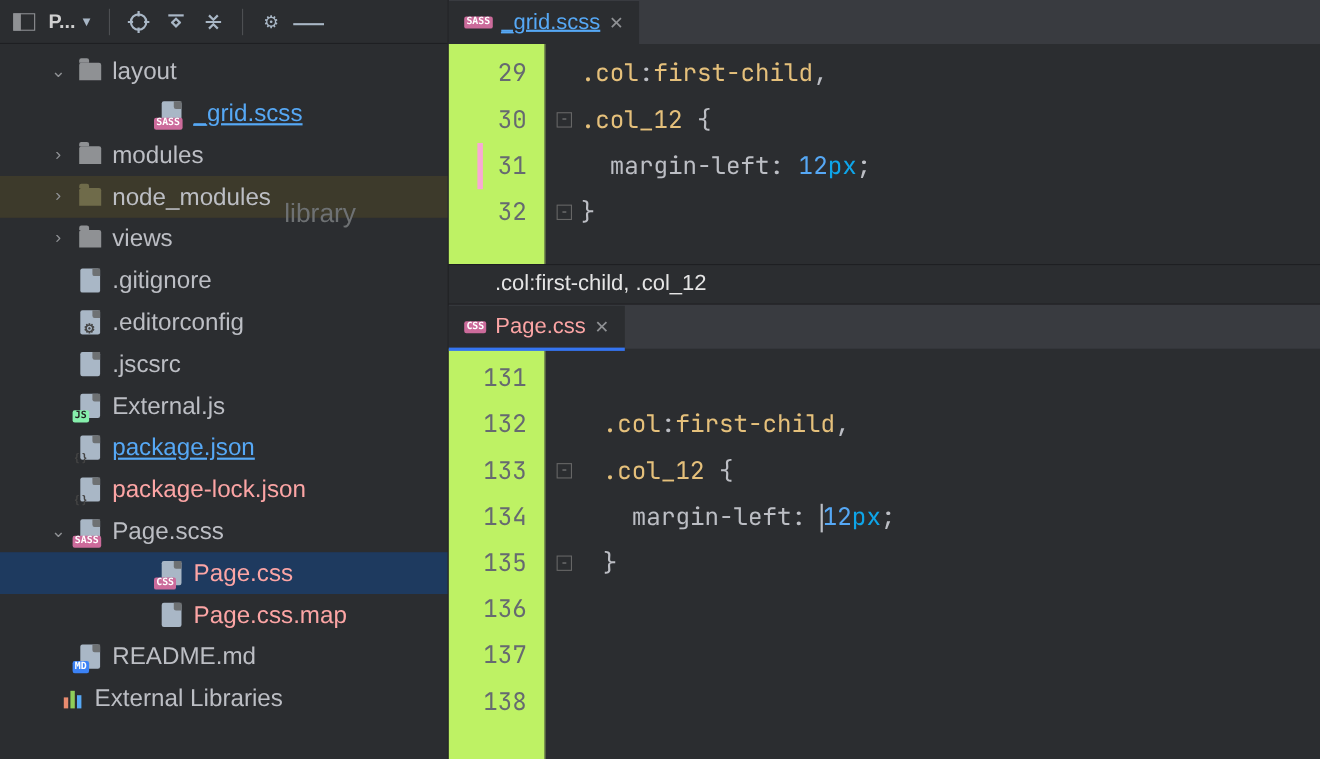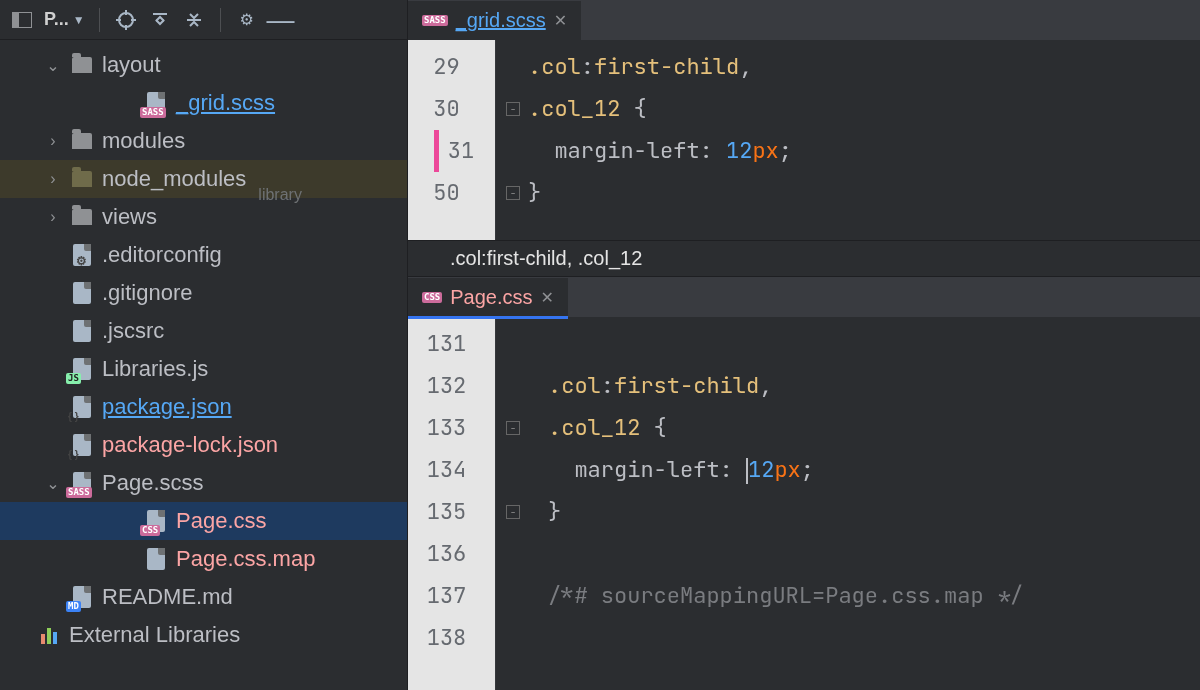--- a/index.html
+++ b/index.html
@@ -33,33 +33,33 @@
   .tb-icon { width: 24px; height: 24px; display: flex; align-items: center; justify-content: center; color: #a9b7c6; }
   .tb-sep { width: 1px; height: 24px; background: #4d4f52; margin: 0 4px; }
   .tb-proj { display:flex; align-items:center; gap:4px; color:#d0d0d0; font-size:18px; font-weight:600; }
   .tb-proj .tri { font-size:12px; color:#a9b7c6; }
 
   .tree { flex: 1; overflow: hidden; padding-top: 6px; }
   .row {
     display: flex; align-items: center;
     height: 38px;
     font-size: 22px;
-    padding-left: 11px;
+    padding-left: 28px;
     gap: 8px;
   }
   .row.depth1 { padding-left: 44px; }
   .row.depth3 { padding-left: 118px; }
   .arrow { width: 18px; color:#8f9194; font-size:16px; display:inline-block; text-align:center; }
   .arrow.empty { visibility:hidden; }
   .ficon { width: 24px; height: 24px; display:inline-flex; align-items:center; justify-content:center; font-size:10px; font-weight:bold; position:relative; }
   .folder-icon { width:20px; height:16px; background:#8f9194; border-radius:2px 2px 0 0; position:relative; }
   .folder-icon::before{content:"";position:absolute;top:-4px;left:0;width:9px;height:4px;background:#8f9194;border-radius:2px 2px 0 0;}
   .folder-icon.lib { background:#6f6b4a; } .folder-icon.lib::before{background:#6f6b4a;}
   .label { white-space: nowrap; }
-  .dim { color:#6e7173; margin-left:4px; font-size:16px;margin-top:32px;}
+  .dim { color:#6e7173; margin-left:4px; font-size:24px;margin-top:32px;}
   .row.hl-yellow { background:#3d3a2b; }
   .row.sel { background:#1e3a5f; }
   .blue-text { color:#56a8f5;text-decoration:underline; }
   .orange-text { color:#fca5a5; }
   .grey-text { color:#bcbec4; }
 
   .badge {
     font-family: monospace; font-size:9px; font-weight:bold;
     padding:1px 2px; border-radius:2px; color:#222;
     display:inline-block; line-height:1;
@@ -86,32 +86,32 @@
     padding: 8px 14px;
     background:#2b2d30;
     font-size:20px;
     position:relative;
   }
   .tab.active-top::after{content:"";position:absolute;left:0;right:0;bottom:-2px;height:3px;}
   .tab.blue-under::after{background:#3574f0;}
   .tab .close{color:#8f9194;font-size:16px;}
 
   .editor { flex:1; display:flex; font-family: "JetBrains Mono","Menlo","Consolas",monospace; font-size:22px; }
-  .gutter { width:88px; text-align:center; color:#666a70; padding:6px 16px 6px 6px; user-select:none; background:#e5e5e5; border-right:1px solid #35373b;}
+  .gutter { width:88px; text-align:right; color:#666a70; padding:6px 16px 6px 6px; user-select:none; background:#bef264; border-right:1px solid #35373b;}
   .gutter div{height:42px; line-height:42px;}
-  .gutter .mod{border-left:5px solid #ec4899; padding-left:4px; margin-left:20px;}
+  .gutter .mod{border-left:5px solid #f9a8d4; padding-left:4px; margin-left:20px;}
   .code { flex:1; padding:6px 0 6px 22px; position:relative;}
   .code .line{height:42px; line-height:42px; white-space:pre;}
   .fold{position:absolute; left:-12px; width:14px; height:14px; border:1px solid #666; background:#2b2d30; font-size:11px; line-height:12px; text-align:center; color:#888; }
 
   .tok-sel { color:#e5c07b; }
   .tok-punc { color:#bcbec4; }
   .tok-prop { color:#bcbec4; }
   .tok-num { color:#56a8f5; }
-  .tok-unit { color:#f97316; }
+  .tok-unit { color:#0ea5e9; }
   .tok-comment { color:#7a7c80; }
   .cursor { border-left:2px solid #bcbec4; display:inline-block; height:26px; vertical-align:middle; }
 
   .breadcrumb {
     height:36px; padding-left:42px; font-size:20px; color:#e5e5e5;
     display:flex; align-items:center; background:#2b2d30; border-top:1px solid #1e1f22;
   }
 
   .split { height:1px; background:#1e1f22; }
 
@@ -200,52 +200,52 @@
           <span class="arrow ">›</span>
           <span class="ficon">
             <span class="folder-icon"></span>
           </span>
           <span class="label grey-text">views</span>
         </div>
         <div class="row depth1 ">
           <span class="arrow empty"></span>
           <span class="ficon">
             <span class="ficon">
+              <span class="file-icon"></span>
+            </span>
+          </span>
+          <span class="label grey-text">.gitignore</span>
+        </div>
+        <div class="row depth1 ">
+          <span class="arrow empty"></span>
+          <span class="ficon">
+            <span class="ficon">
               <span class="file-icon gear"></span>
             </span>
           </span>
           <span class="label grey-text">.editorconfig</span>
         </div>
         <div class="row depth1 ">
           <span class="arrow empty"></span>
           <span class="ficon">
             <span class="ficon">
               <span class="file-icon"></span>
             </span>
           </span>
-          <span class="label grey-text">.gitignore</span>
-        </div>
-        <div class="row depth1 ">
-          <span class="arrow empty"></span>
-          <span class="ficon">
-            <span class="ficon">
-              <span class="file-icon"></span>
-            </span>
-          </span>
           <span class="label grey-text">.jscsrc</span>
         </div>
         <div class="row depth1 ">
           <span class="arrow empty"></span>
           <span class="ficon">
             <span class="ficon">
               <span class="file-icon"></span>
               <span class="badge js corner" style="position:absolute;bottom:-3px;left:-4px;">JS</span>
             </span>
           </span>
-          <span class="label grey-text">Libraries.js</span>
+          <span class="label grey-text">External.js</span>
         </div>
         <div class="row depth1 ">
           <span class="arrow empty"></span>
           <span class="ficon">
             <span class="ficon">
               <span class="file-icon"></span>
               <span style="position:absolute;bottom:-3px;left:-2px;font-size:10px;color:#444;">{ }</span>
             </span>
           </span>
           <span class="label blue-text">package.json</span>
@@ -320,21 +320,21 @@
         <span class="badge sass">SASS</span>
         <span class="blue-text">_grid.scss</span>
         <span class="close">✕</span>
       </div>
     </div>
     <div class="editor" style="flex:0 0 auto; height:200px;">
       <div class="gutter" id="gutter-top">
           <div>29</div>
           <div>30</div>
           <div class="mod">31</div>
-          <div>50</div>
+          <div>32</div>
         </div>
       <div class="code" id="code-top">
           <div class="line" style="padding-left: 10px; position: relative;"><span class="tok-sel">.col</span><span class="tok-punc">:</span><span class="tok-sel">first-child</span><span class="tok-punc">,</span></div>
           <div class="line" style="padding-left: 10px; position: relative;"><span class="fold" style="top:14px;">−</span><span class="tok-sel">.col_12</span> <span class="tok-punc">{</span></div>
           <div class="line" style="padding-left: 10px; position: relative;">  <span class="tok-prop">margin-left</span><span class="tok-punc">:</span> <span class="tok-num">12</span><span class="tok-unit">px</span><span class="tok-punc">;</span></div>
           <div class="line" style="padding-left: 10px; position: relative;"><span class="fold" style="top:14px;">−</span><span class="tok-punc">}</span></div>
         </div>
     </div>
     <div class="breadcrumb">
       <span>.col:first-child, .col_12</span>
@@ -360,19 +360,18 @@
           <div>137</div>
           <div>138</div>
         </div>
       <div class="code" id="code-bot">
           <div class="line" style="padding-left: 30px; position: relative;"></div>
           <div class="line" style="padding-left: 30px; position: relative;"><span class="tok-sel">.col</span><span class="tok-punc">:</span><span class="tok-sel">first-child</span><span class="tok-punc">,</span></div>
           <div class="line" style="padding-left: 30px; position: relative;"><span class="fold" style="top:14px;">−</span><span class="tok-sel">.col_12</span> <span class="tok-punc">{</span></div>
           <div class="line" style="padding-left: 30px; position: relative;">  <span class="tok-prop">margin-left</span><span class="tok-punc">:</span> <span class="cursor"></span><span class="tok-num">12</span><span class="tok-unit">px</span><span class="tok-punc">;</span></div>
           <div class="line" style="padding-left: 30px; position: relative;"><span class="fold" style="top:14px;">−</span><span class="tok-punc">}</span></div>
           <div class="line" style="padding-left: 30px; position: relative;"></div>
-          <div class="line" style="padding-left: 30px; position: relative;"><span class="tok-comment">/*# sourceMappingURL=Page.css.map */</span></div>
           <div class="line" style="padding-left: 30px; position: relative;"></div>
         </div>
     </div>
 
   </div>
 </div>
 
 </body></html>

